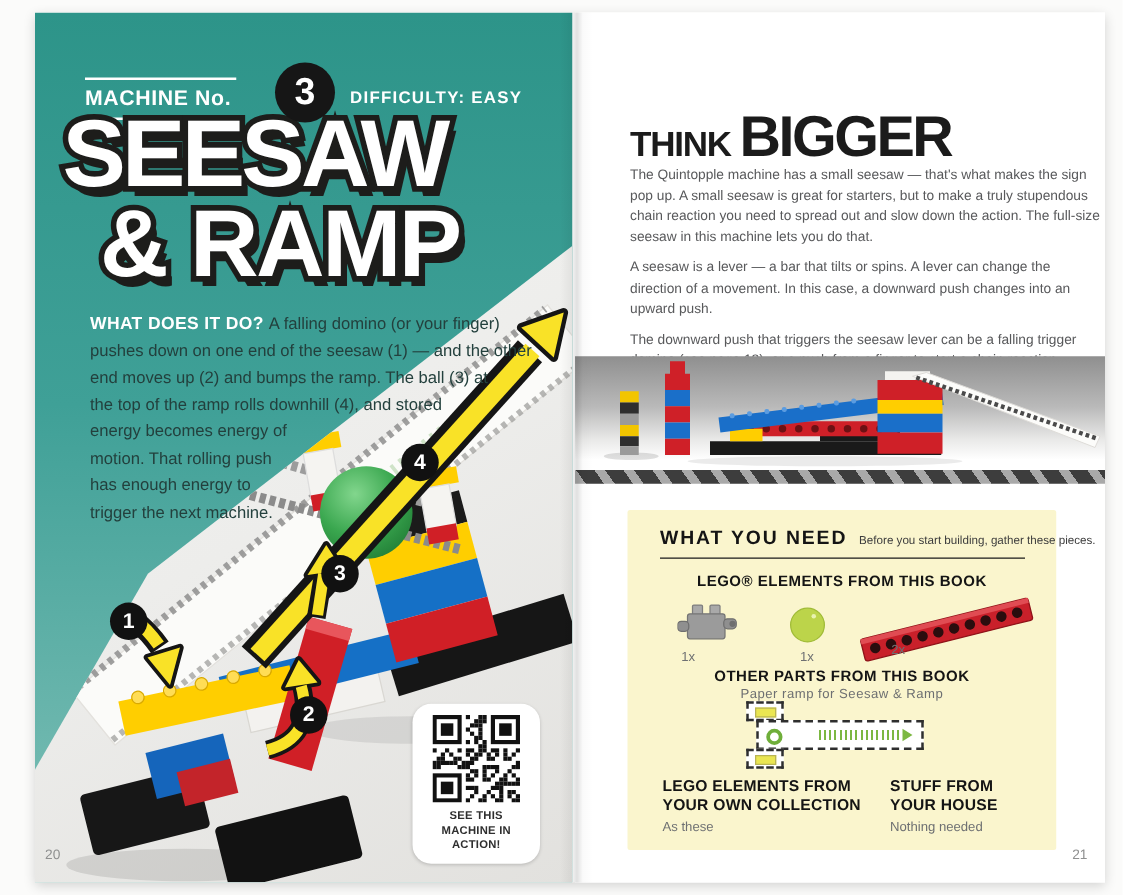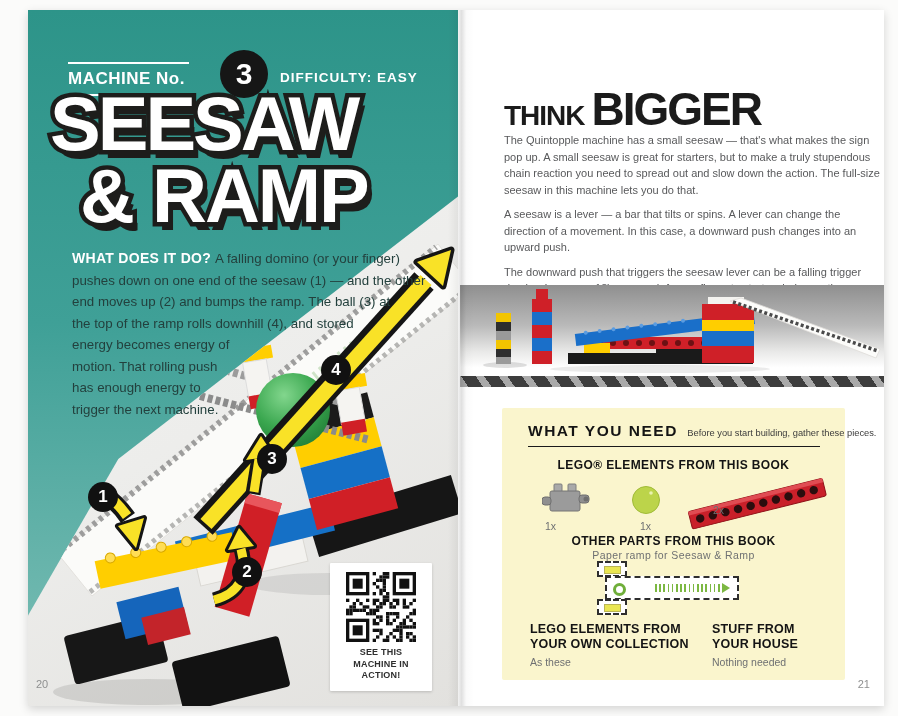--- a/index.html
+++ b/index.html
@@ -43,21 +43,21 @@
   .big-title .t-line2{margin-top:-8px;padding-left:2px;letter-spacing:-2px;margin-left:28px;}
   .intro{position:absolute;left:44px;top:238px;z-index:2;}
   .intro-line{font-size:13.3px;line-height:21.5px;color:#23403d;white-space:nowrap;}
   .intro-label{color:#fff;font-weight:bold;font-size:14px;letter-spacing:0.3px;margin-right:4px;}
   .callout{
     position:absolute;width:30px;height:30px;border-radius:50%;background:#111;
     color:#fff;font-weight:bold;font-size:17px;display:flex;align-items:center;justify-content:center;z-index:5;
   }
   .qr-card{
     position:absolute;left:302px;top:553px;width:102px;height:128px;background:#fff;
-    border-radius:1px;box-shadow:0 1px 3px rgba(0,0,0,0.18);z-index:6;
+    border-radius:15px;box-shadow:0 1px 3px rgba(0,0,0,0.18);z-index:6;
     display:flex;flex-direction:column;align-items:center;padding-top:9px;box-sizing:border-box;
   }
   .qr-svg{width:70px;height:70px;}
   .qr-caption{
     margin-top:5px;width:78px;text-align:center;color:#2f2f2f;font-weight:bold;
     font-size:9px;line-height:1.3;letter-spacing:0.2px;
   }
   .pageno{position:absolute;bottom:16px;color:#8f9090;font-size:11px;z-index:7;}
   .pageno-left{left:8px;}
   .pageno-right{right:14px;}
@@ -481,21 +481,21 @@
             <circle cx="44" cy="41.5" r="4.2" fill="#2b0d0e"></circle>
               <circle cx="57" cy="41.5" r="4.2" fill="#2b0d0e"></circle>
             <circle cx="70" cy="41.5" r="4.2" fill="#2b0d0e"></circle>
               <circle cx="83" cy="41.5" r="4.2" fill="#2b0d0e"></circle>
             <circle cx="96" cy="41.5" r="4.2" fill="#2b0d0e"></circle>
               <circle cx="109" cy="41.5" r="4.2" fill="#2b0d0e"></circle>
             <circle cx="122" cy="41.5" r="4.2" fill="#2b0d0e"></circle>
               <circle cx="135" cy="41.5" r="4.2" fill="#2b0d0e"></circle>
           </g>
         </svg>
-        <span class="qty" style="left:211px;top:28px;">2x</span>
+        <span class="qty" style="left:211px;top:38px;">2x</span>
       </div>
 
       <div class="sec-heading" style="top:126px;">OTHER PARTS FROM THIS BOOK</div>
       <div class="sec-heading" style="top:141px;font-weight:normal;font-size:10.5px;color:#6e7072;">Paper ramp for Seesaw &amp; Ramp</div>
 
       <div class="ramp-diagram">
         <div class="ramp-tab tab-top">
             <div class="inner"></div>
           </div>
         <div class="ramp-strip"></div>

